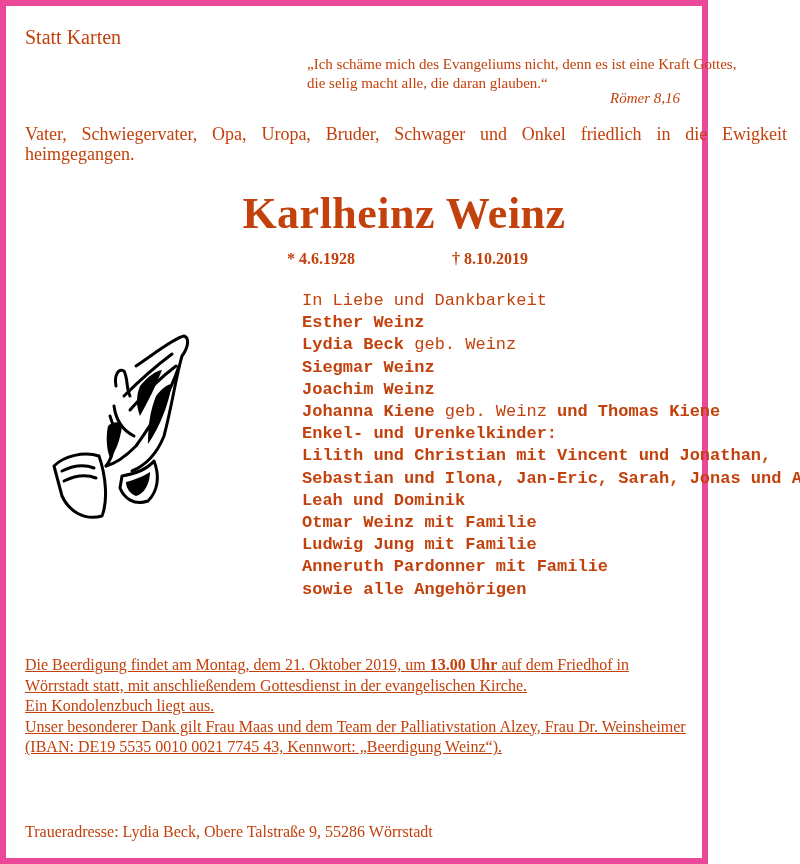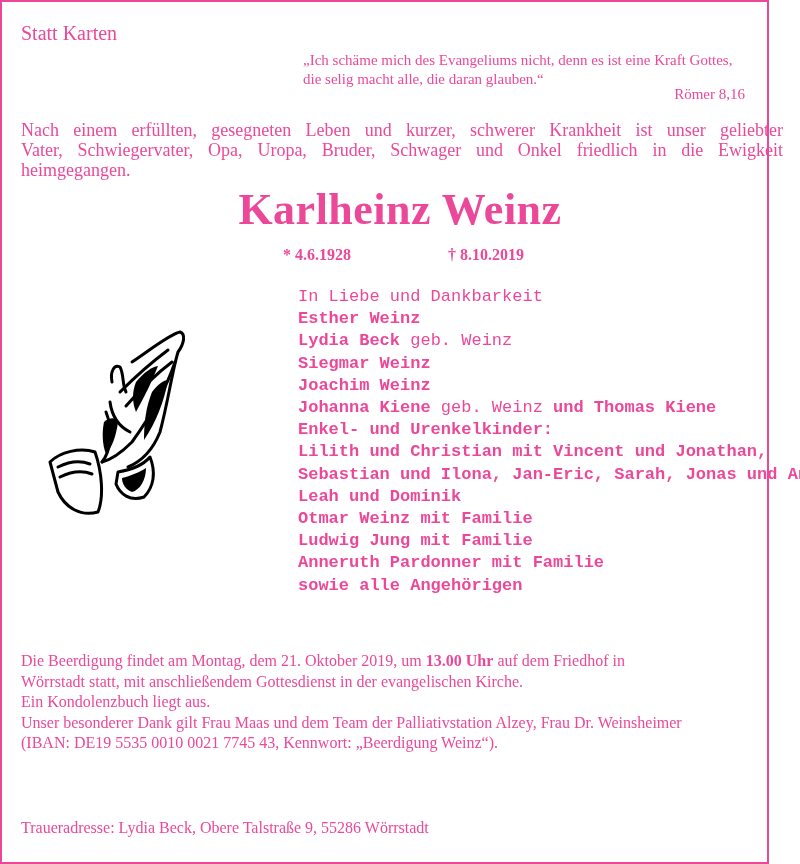--- a/index.html
+++ b/index.html
@@ -1,59 +1,58 @@
 <!DOCTYPE html>
 <html><head>
 <meta charset="utf-8">
 <style>
   html, body { margin: 0; padding: 0; background: #ffffff; }
   body { width: 800px; height: 864px; overflow: hidden; }
   .page {
     position: relative;
-    width: 769px; height: 864px;
+    width: 708px; height: 864px;
     box-sizing: border-box;
-    border: 2px solid #ec4899;
+    border: 6px solid #ec4899;
     background: #ffffff;
-    color: #ec4899;
+    color: #c2410c;
     font-family: "Liberation Serif", "DejaVu Serif", serif;
   }
   .abs { position: absolute; white-space: nowrap; }
   .header-title { left: 19px; top: 20px; font-size: 20px; }
   .quote { left: 301px; top: 49px; font-size: 15px; line-height: 19px; }
-  .quote-ref { right: 22px; top: 84px; font-size: 15px; }
+  .quote-ref { right: 22px; top: 84px; font-size: 15px; font-style: italic; }
   .intro { left: 19px; top: 118px; width: 762px; font-size: 18px; line-height: 20px; white-space: normal; text-align: justify; text-align-last: left; }
   .intro-line { display: block; text-align: justify; text-align-last: justify; }
   .intro-line.last { text-align-last: left; }
   .name { left: 0; width: 796px; top: 182px; text-align: center; font-size: 44px; font-weight: bold; letter-spacing: 0.5px; }
   .born { left: 281px; top: 244px; font-size: 16px; font-weight: bold; }
   .died { left: 446px; top: 244px; font-size: 16px; font-weight: bold; }
   .hands { left: 38px; top: 320px; width: 150px; height: 200px; }
   .mourners { left: 296px; top: 284px; font-size: 17px; line-height: 22.2px; font-family: Liberation Mono, monospace; }
   .mourners div { white-space: nowrap; }
   .b { font-weight: bold; }
   .n { font-weight: normal; }
   .info { left: 19px; top: 649px; font-size: 16px; line-height: 20.5px; }
-  .info div { white-space: nowrap; }
+  .info div { white-space: nowrap; text-decoration: underline; }
   .address { left: 19px; top: 817px; font-size: 16px; }
 </style>
 </head>
 <body>
 
 <div class="page">
 
   <div class="abs header-title">Statt Karten</div>
 
   <div class="abs quote">
     <div>„Ich schäme mich des Evangeliums nicht, denn es ist eine Kraft Gottes,</div>
     <div>die selig macht alle, die daran glauben.“</div>
   </div>
   <div class="abs quote-ref">Römer 8,16</div>
 
   <div class="abs intro">
-    <span class="intro-line">Nach einem erfüllten, gesegneten Leben und kurzer, schwerer Krankheit ist unser geliebter</span>
     <span class="intro-line">Vater, Schwiegervater, Opa, Uropa, Bruder, Schwager und Onkel friedlich in die Ewigkeit</span>
     <span class="intro-line last">heimgegangen.</span>
   </div>
 
   <div class="abs name">Karlheinz Weinz</div>
   <div class="abs born">* 4.6.1928</div>
   <div class="abs died">† 8.10.2019</div>
 
   <svg class="abs hands" viewBox="0 0 150 200">
     <g fill="none" stroke="#000" stroke-width="3" stroke-linejoin="round" stroke-linecap="round">

